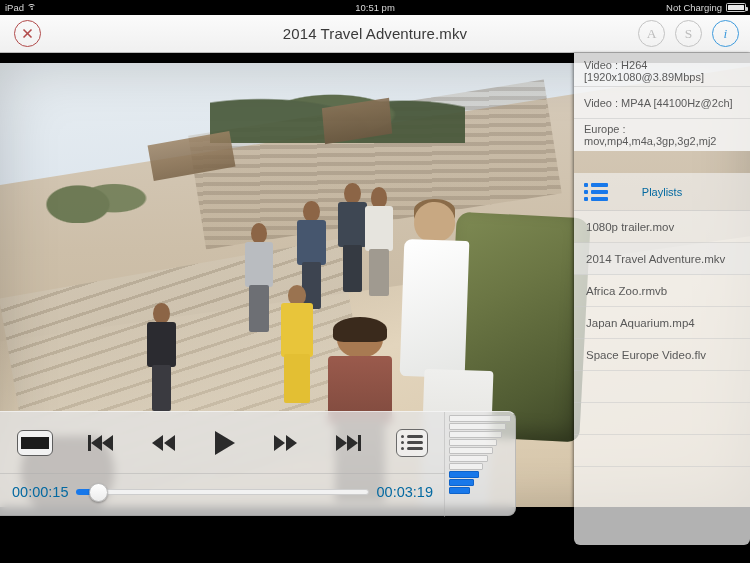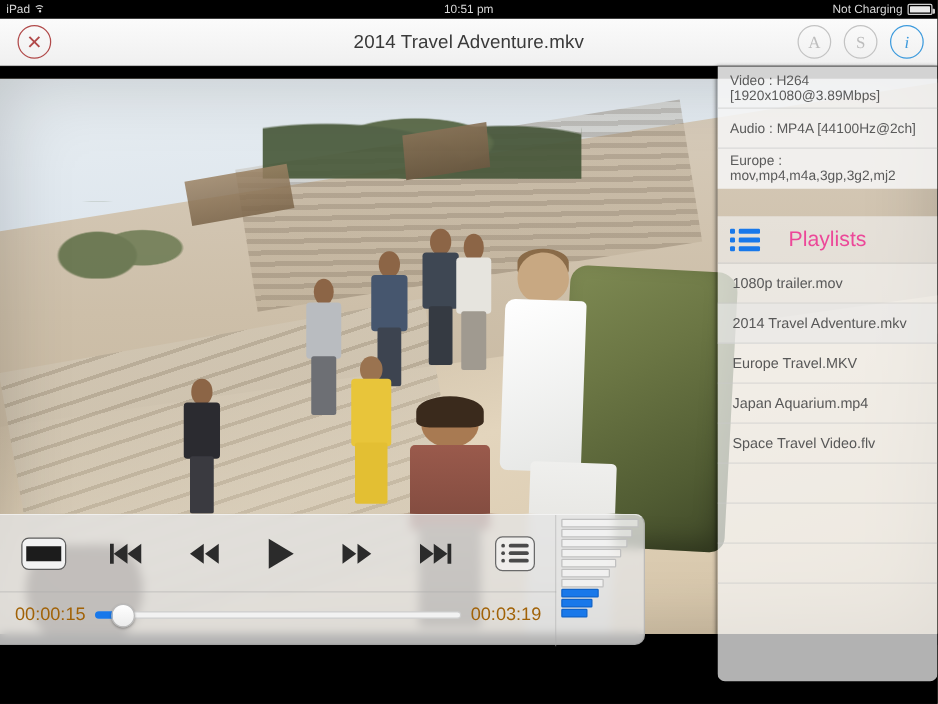--- a/index.html
+++ b/index.html
@@ -186,21 +186,21 @@
     align-items:center; justify-content:center; gap: 3px; padding: 0 4px;
   }
   .list-btn i { display:flex; align-items:center; gap:3px; width:100%; }
   .list-btn i::before { content:''; width:3px; height:3px; border-radius:50%; background:#4a4a4a; flex:none; }
   .list-btn i::after { content:''; flex:1; height: 2.5px; border-radius:2px; background:#4a4a4a; }
 
   .timeline-row {
     position:absolute; bottom: 4px; left: 0; width: 445px; height: 38px;
     display:flex; align-items:center; gap: 8px; padding: 0 12px;
   }
-  .time-text { font-size: 14.5px; color: #a16207; white-space: nowrap; text-align: center; }
+  .time-text { font-size: 14.5px; color: #0369a1; white-space: nowrap; text-align: center; }
   .slider { position: relative; flex: 1; height: 18px; display:flex; align-items:center; }
   .slider-track {
     position:absolute; left:0; right:0; height: 6px; border-radius: 3px;
     background: #f2f2f2; border: 1px solid #cdcdcd;
   }
   .slider-fill { position:absolute; left:0; height: 6px; border-radius: 3px; background: #1878ea; width: 9%; }
   .slider-thumb {
     position:absolute; left: 9%; width: 19px; height: 19px; margin-left: -9px; border-radius: 50%;
     background: linear-gradient(#ffffff,#ececec); border: 1px solid #b9b9b9;
     box-shadow: 0 1px 2px rgba(0,0,0,.3);
@@ -237,21 +237,21 @@
   .gap { height: 22px; background: rgba(255,255,255,0); }
   .playlists-header {
     height: 38px; background: rgba(242,242,242,.62);
     display: flex; align-items: center; position: relative;
     border-bottom: 1px solid rgba(200,200,200,.6);
   }
   .pl-icon { position:absolute; left: 10px; width: 24px; display:flex; flex-direction:column; gap:3px; }
   .pl-icon i { display:flex; align-items:center; gap:3px; }
   .pl-icon i::before { content:''; width:4px; height:4px; background:#1878ea; border-radius:1px; flex:none; }
   .pl-icon i::after { content:''; flex:1; height:4px; background:#1878ea; border-radius:1px; }
-  .pl-title { width: 100%; text-align:center; font-size: 17px; color: #ec4899; }
+  .pl-title { width: 100%; text-align:center; font-size: 11px; color: #0369a1; }
   .playlist {
     background: rgba(247,247,247,.72);
     height: 388px;
   }
   .pl-row {
     height: 32px; display:flex; align-items:center; padding: 0 0 0 12px;
     font-size: 11.5px; color: #585858;
     border-bottom: 1px solid rgba(202,202,202,.55);
   }
   .pl-row.selected { background: rgba(232,232,232,.55); }
@@ -422,36 +422,36 @@
         <div class="vbar" style="width: 34.4px;"></div>
         <div class="vbar on" style="width: 29.8px;"></div>
         <div class="vbar on" style="width: 25.2px;"></div>
         <div class="vbar on" style="width: 20.6px;"></div>
       </div>
   </div>
 
   <div class="side-panel">
     <div class="info-box">
       <div class="info-row">Video : H264 [1920x1080@3.89Mbps]</div>
-      <div class="info-row">Audio : MP4A [44100Hz@2ch]</div>
+      <div class="info-row">Video : MP4A [44100Hz@2ch]</div>
       <div class="info-row">Europe : mov,mp4,m4a,3gp,3g2,mj2</div>
     </div>
     <div class="gap"></div>
     <div class="playlists-header">
       <div class="pl-icon">
         <i></i>
         <i></i>
         <i></i>
       </div>
       <div class="pl-title">Playlists</div>
     </div>
     <div class="playlist" id="playlist">
         <div class="pl-row">1080p trailer.mov</div>
         <div class="pl-row selected">2014 Travel Adventure.mkv</div>
-        <div class="pl-row">Europe Travel.MKV</div>
+        <div class="pl-row">Africa Zoo.rmvb</div>
         <div class="pl-row">Japan Aquarium.mp4</div>
-        <div class="pl-row">Space Travel Video.flv</div>
+        <div class="pl-row">Space Europe Video.flv</div>
         <div class="pl-row empty"></div>
         <div class="pl-row empty"></div>
         <div class="pl-row empty"></div>
       </div>
   </div>
 </div>
 
 </body></html>

